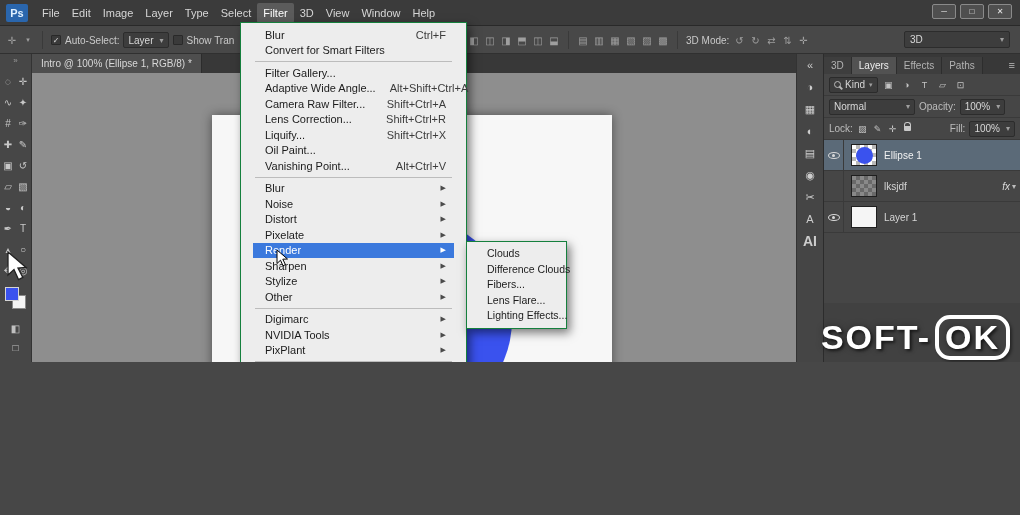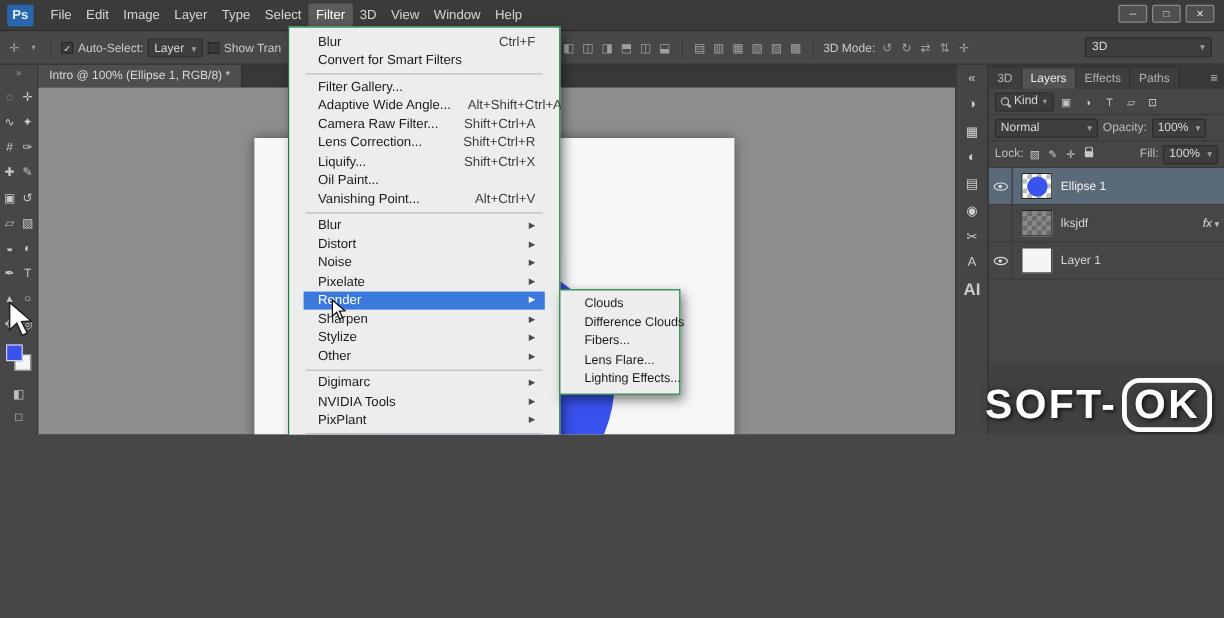--- a/index.html
+++ b/index.html
@@ -361,25 +361,25 @@
     <div class="fm-item">
       <span class="fm-label">Vanishing Point...</span>
       <span class="fm-short">Alt+Ctrl+V</span>
     </div>
     <div class="fm-sep"></div>
     <div class="fm-item">
       <span class="fm-label">Blur</span>
       <span class="fm-arrow">▶</span>
     </div>
     <div class="fm-item">
+      <span class="fm-label">Noise</span>
+      <span class="fm-arrow">▶</span>
+    </div>
+    <div class="fm-item">
       <span class="fm-label">Distort</span>
-      <span class="fm-arrow">▶</span>
-    </div>
-    <div class="fm-item">
-      <span class="fm-label">Noise</span>
       <span class="fm-arrow">▶</span>
     </div>
     <div class="fm-item">
       <span class="fm-label">Pixelate</span>
       <span class="fm-arrow">▶</span>
     </div>
     <div class="fm-item hl">
       <span class="fm-label">Render</span>
       <span class="fm-arrow">▶</span>
     </div>

